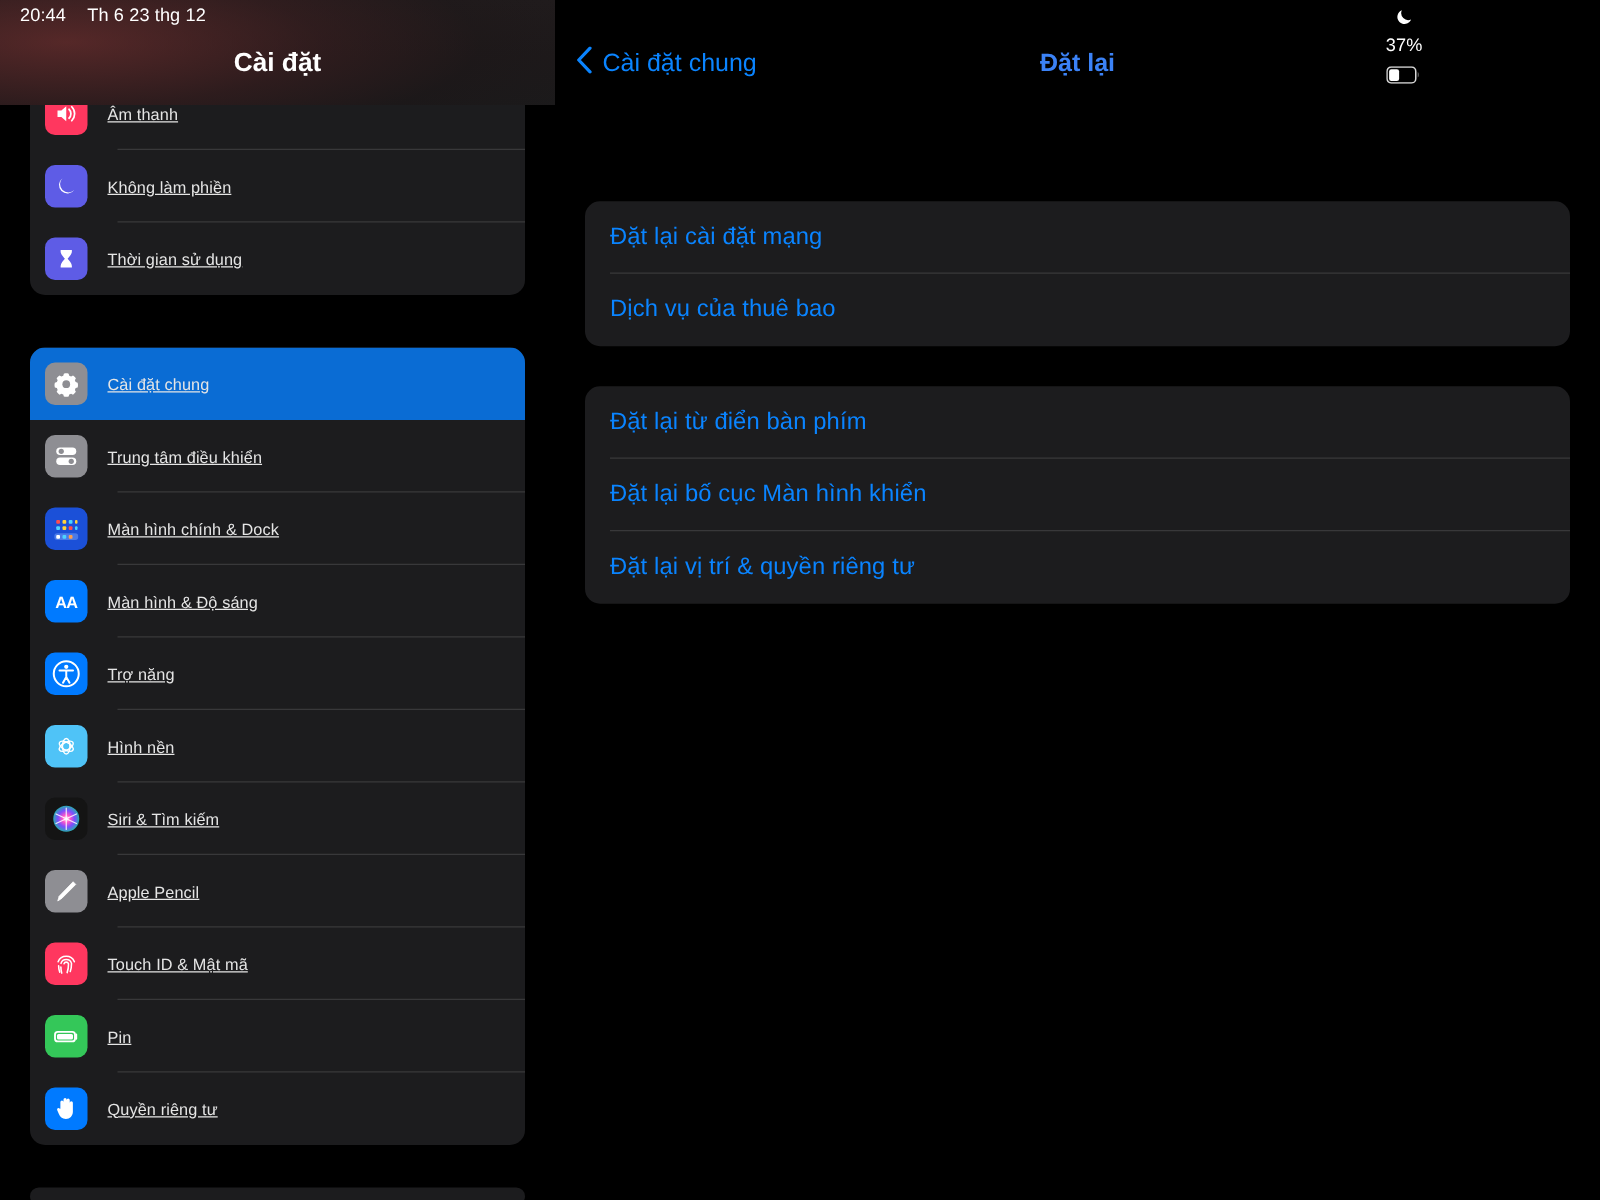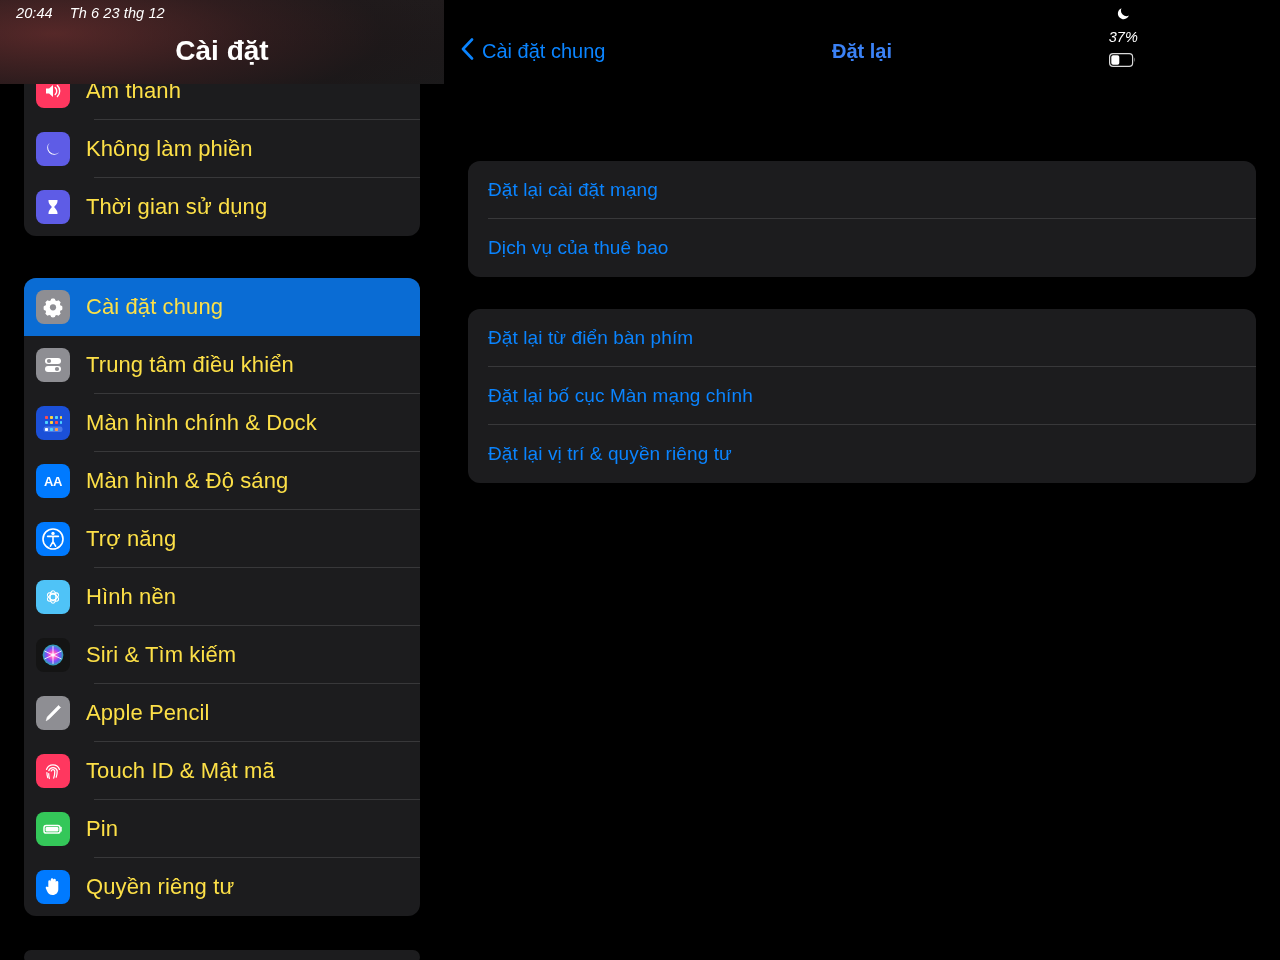--- a/index.html
+++ b/index.html
@@ -9,21 +9,21 @@
     font-family: "Liberation Sans", "DejaVu Sans", sans-serif;
     overflow: hidden;
     -webkit-font-smoothing: antialiased;
   }
   .screen { position: relative; width: 1280px; height: 960px; background: #000; display: flex; }
 
   
   .statusbar {
     position: absolute; top: 0; left: 0; width: 1152px; height: 26px;
     display: flex; align-items: center; justify-content: space-between;
-    padding: 0 14px 0 16px; z-index: 50; pointer-events: none; font-style: italic;
+    padding: 0 14px 0 16px; z-index: 50; pointer-events: none;
   }
   .sb-left { display: flex; align-items: center; gap: 17px; }
   .sb-right { display: flex; align-items: center; gap: 8px; flex-direction: column; }
   .sb-text { color: #fff; font-size: 14.5px; letter-spacing: .1px; }
   .sb-icon { display: inline-flex; align-items: center; }
 
   
   .sidebar {
     position: relative; width: 444px; height: 960px;
     background: #000; flex: none; overflow: hidden;
@@ -31,39 +31,39 @@
   .sb-blurtop {
     position: absolute; top: 0; left: 0; width: 444px; height: 84px;
     background:
       radial-gradient(120% 160% at 12% 40%, rgba(120,48,48,.62) 0%, rgba(70,30,32,.42) 38%, rgba(30,18,20,.25) 62%, rgba(18,18,18,0) 85%),
       linear-gradient(180deg, #201c1d 0%, #1d1a1b 55%, #1b1a1b 100%);
     z-index: 12;
   }
   .sb-title {
     position: absolute; top: 0; left: 0; width: 444px; height: 84px;
     display: flex; align-items: center; justify-content: center;
-    color: #fff; font-size: 28px; font-weight: bold; z-index: 13;
+    color: #fff; font-size: 21px; font-weight: bold; z-index: 13;
     padding-top: 18px;
   }
   .sb-scroll { position: absolute; top: 0; left: 0; width: 444px; height: 960px; }
 
   .sb-group {
     margin: 0 24px; background: #1c1c1e; border-radius: 12px; overflow: hidden;
   }
   .sb-row {
     display: flex; align-items: center; height: 58px; padding: 0 0 0 12px;
     position: relative; cursor: default;
   }
   .sb-row.selected { background: #0a6cd4; }
   .sb-row .sep {
     position: absolute; left: 70px; right: 0; bottom: 0; height: 1px;
     background: #38383a;
   }
   .sb-row:last-child .sep { display: none; }
-  .sb-label { color: #fde047; font-size: 22px; margin-left: 16px; letter-spacing: .1px; }
+  .sb-label { color: #e5e5e5; font-size: 13px; margin-left: 16px; letter-spacing: .1px; text-decoration: underline; }
 
   .appicon {
     width: 34px; height: 34px; border-radius: 8px; flex: none;
     display: flex; align-items: center; justify-content: center;
     overflow: hidden; position: relative;
   }
 
   
   .detail { position: relative; flex: 1; height: 960px; background: #000; }
   .navbar {
@@ -379,21 +379,21 @@
     </div>
 
     <div class="gap-sm"></div>
 
     <div class="d-group">
       <div class="d-row">
         <span class="d-label">Đặt lại từ điển bàn phím</span>
         <span class="d-sep"></span>
       </div>
       <div class="d-row">
-        <span class="d-label">Đặt lại bố cục Màn mạng chính</span>
+        <span class="d-label">Đặt lại bố cục Màn hình khiển</span>
         <span class="d-sep"></span>
       </div>
       <div class="d-row">
         <span class="d-label">Đặt lại vị trí &amp; quyền riêng tư</span>
 
       </div>
     </div>
 
   </div>
 </div>

